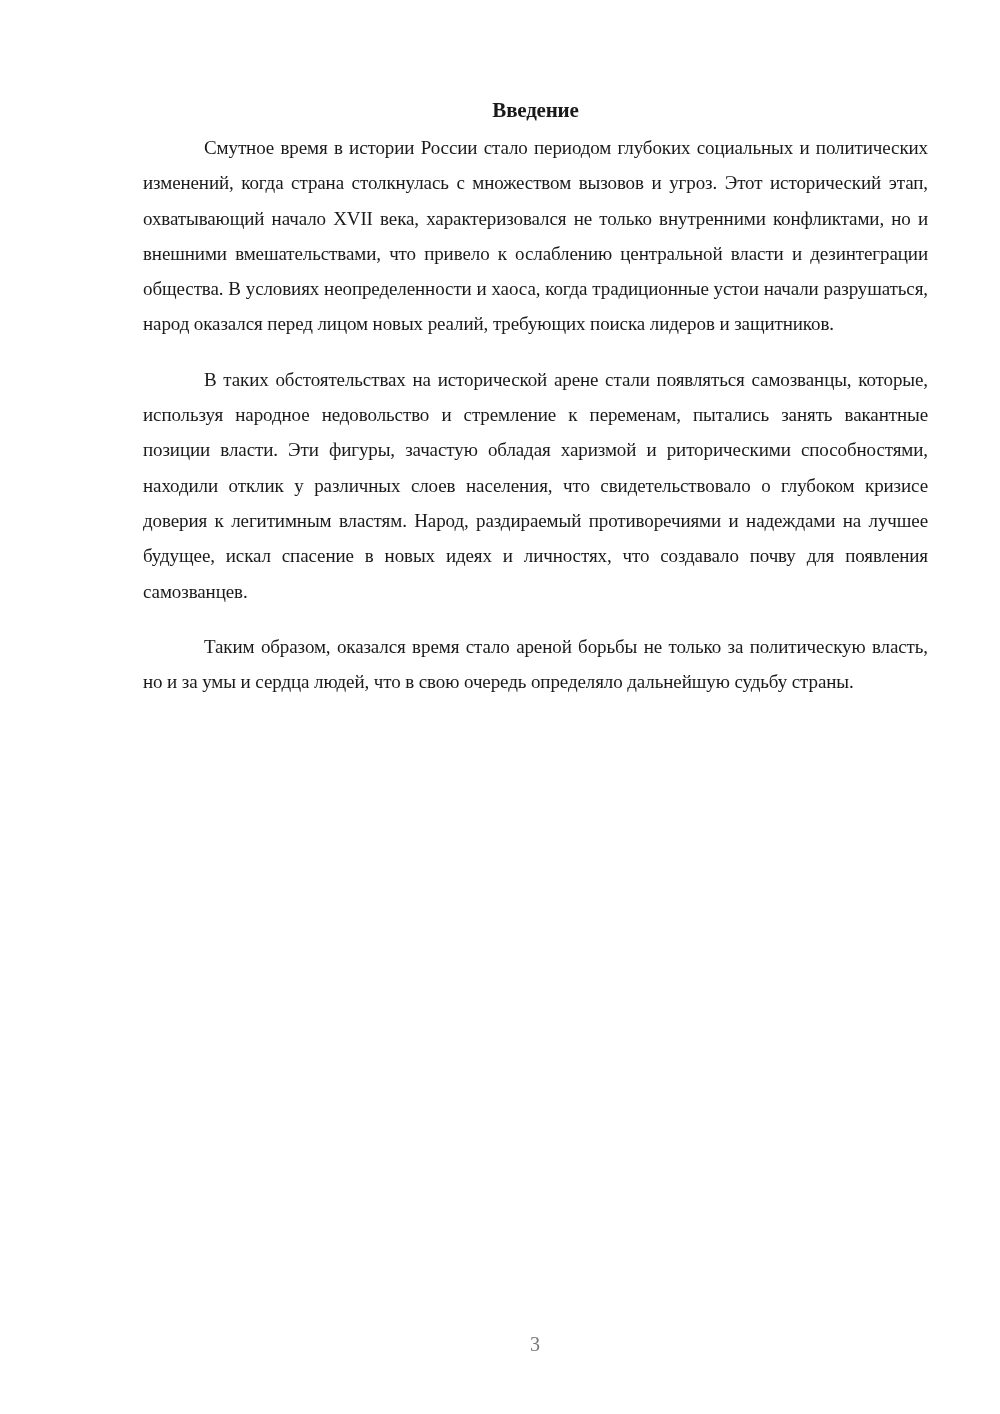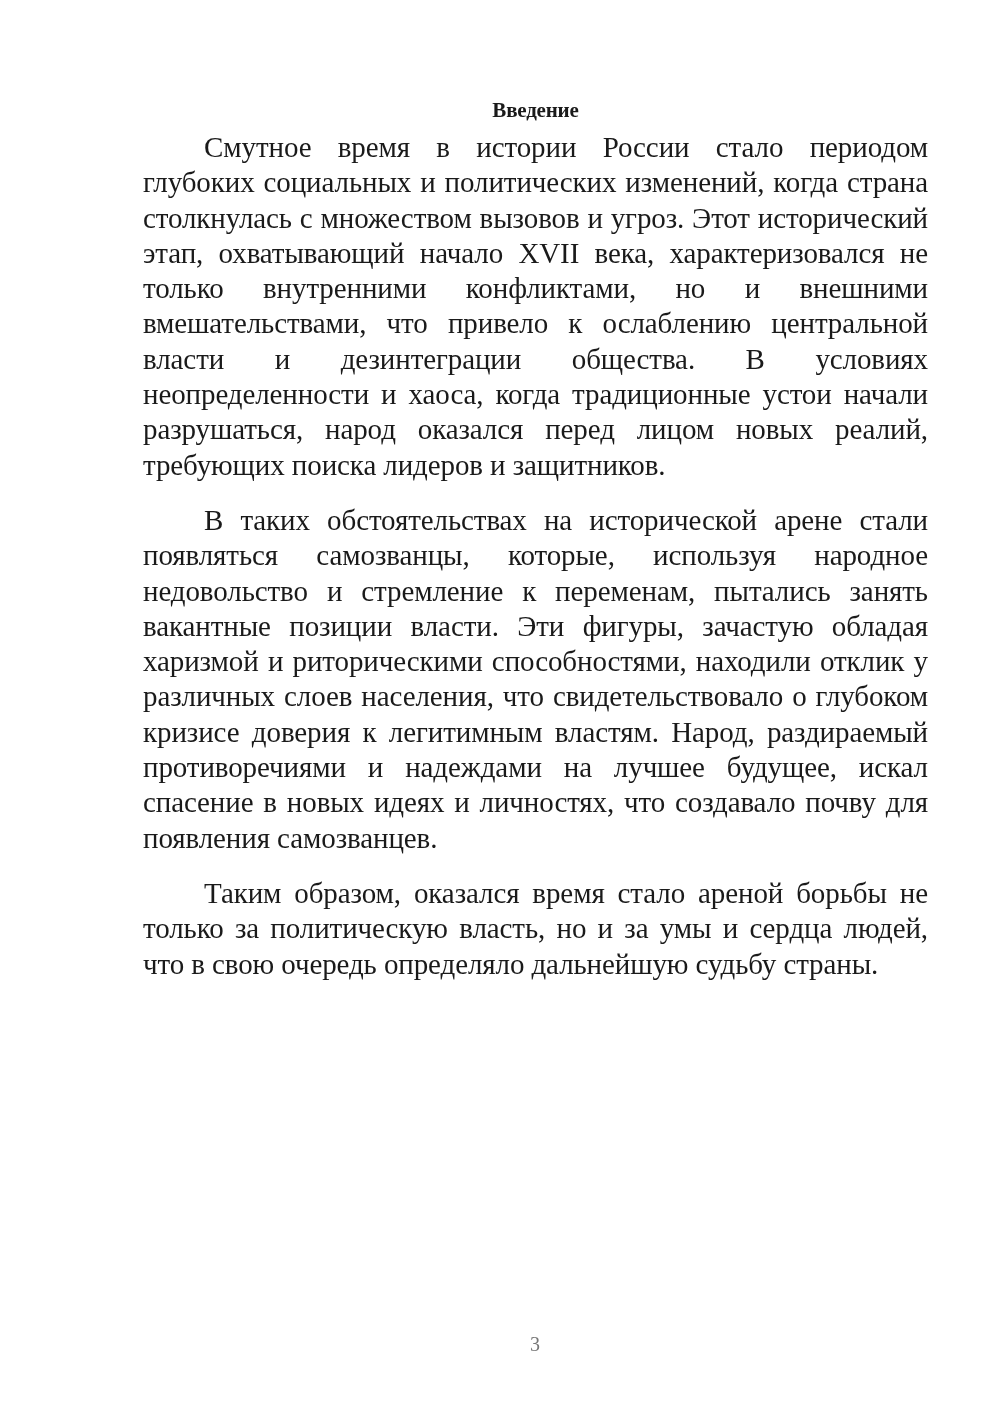--- a/index.html
+++ b/index.html
@@ -30,21 +30,21 @@
     }
     .heading {
       text-align: center;
       font-weight: bold;
       font-size: 21px;
       line-height: 36px;
       margin: 0 0 2px 0;
       letter-spacing: -0.2px;
     }
     .para {
-      font-size: 29px;
+      font-size: 19px;
       line-height: 35.3px;
       text-align: justify;
       text-indent: 61px;
       margin: 0 0 20px 0;
       letter-spacing: -0.1px;
     }
     .page-number {
       position: absolute;
       left: 0;
       width: 1070px;

